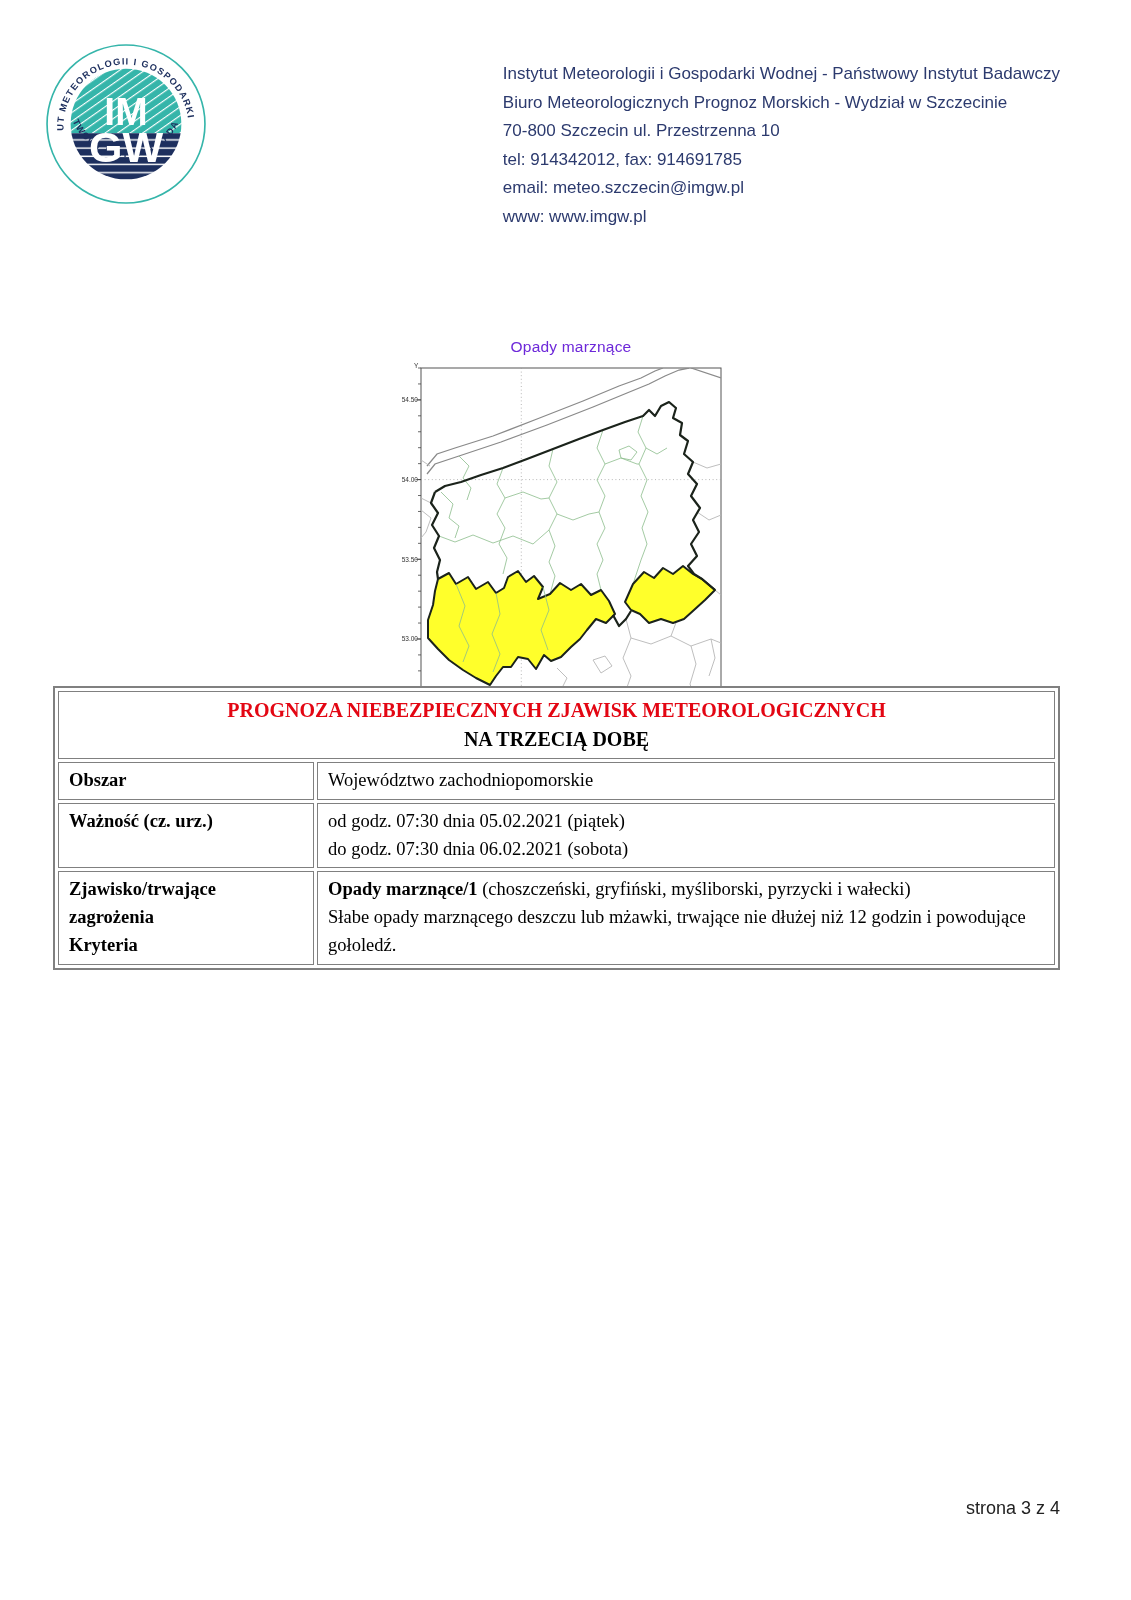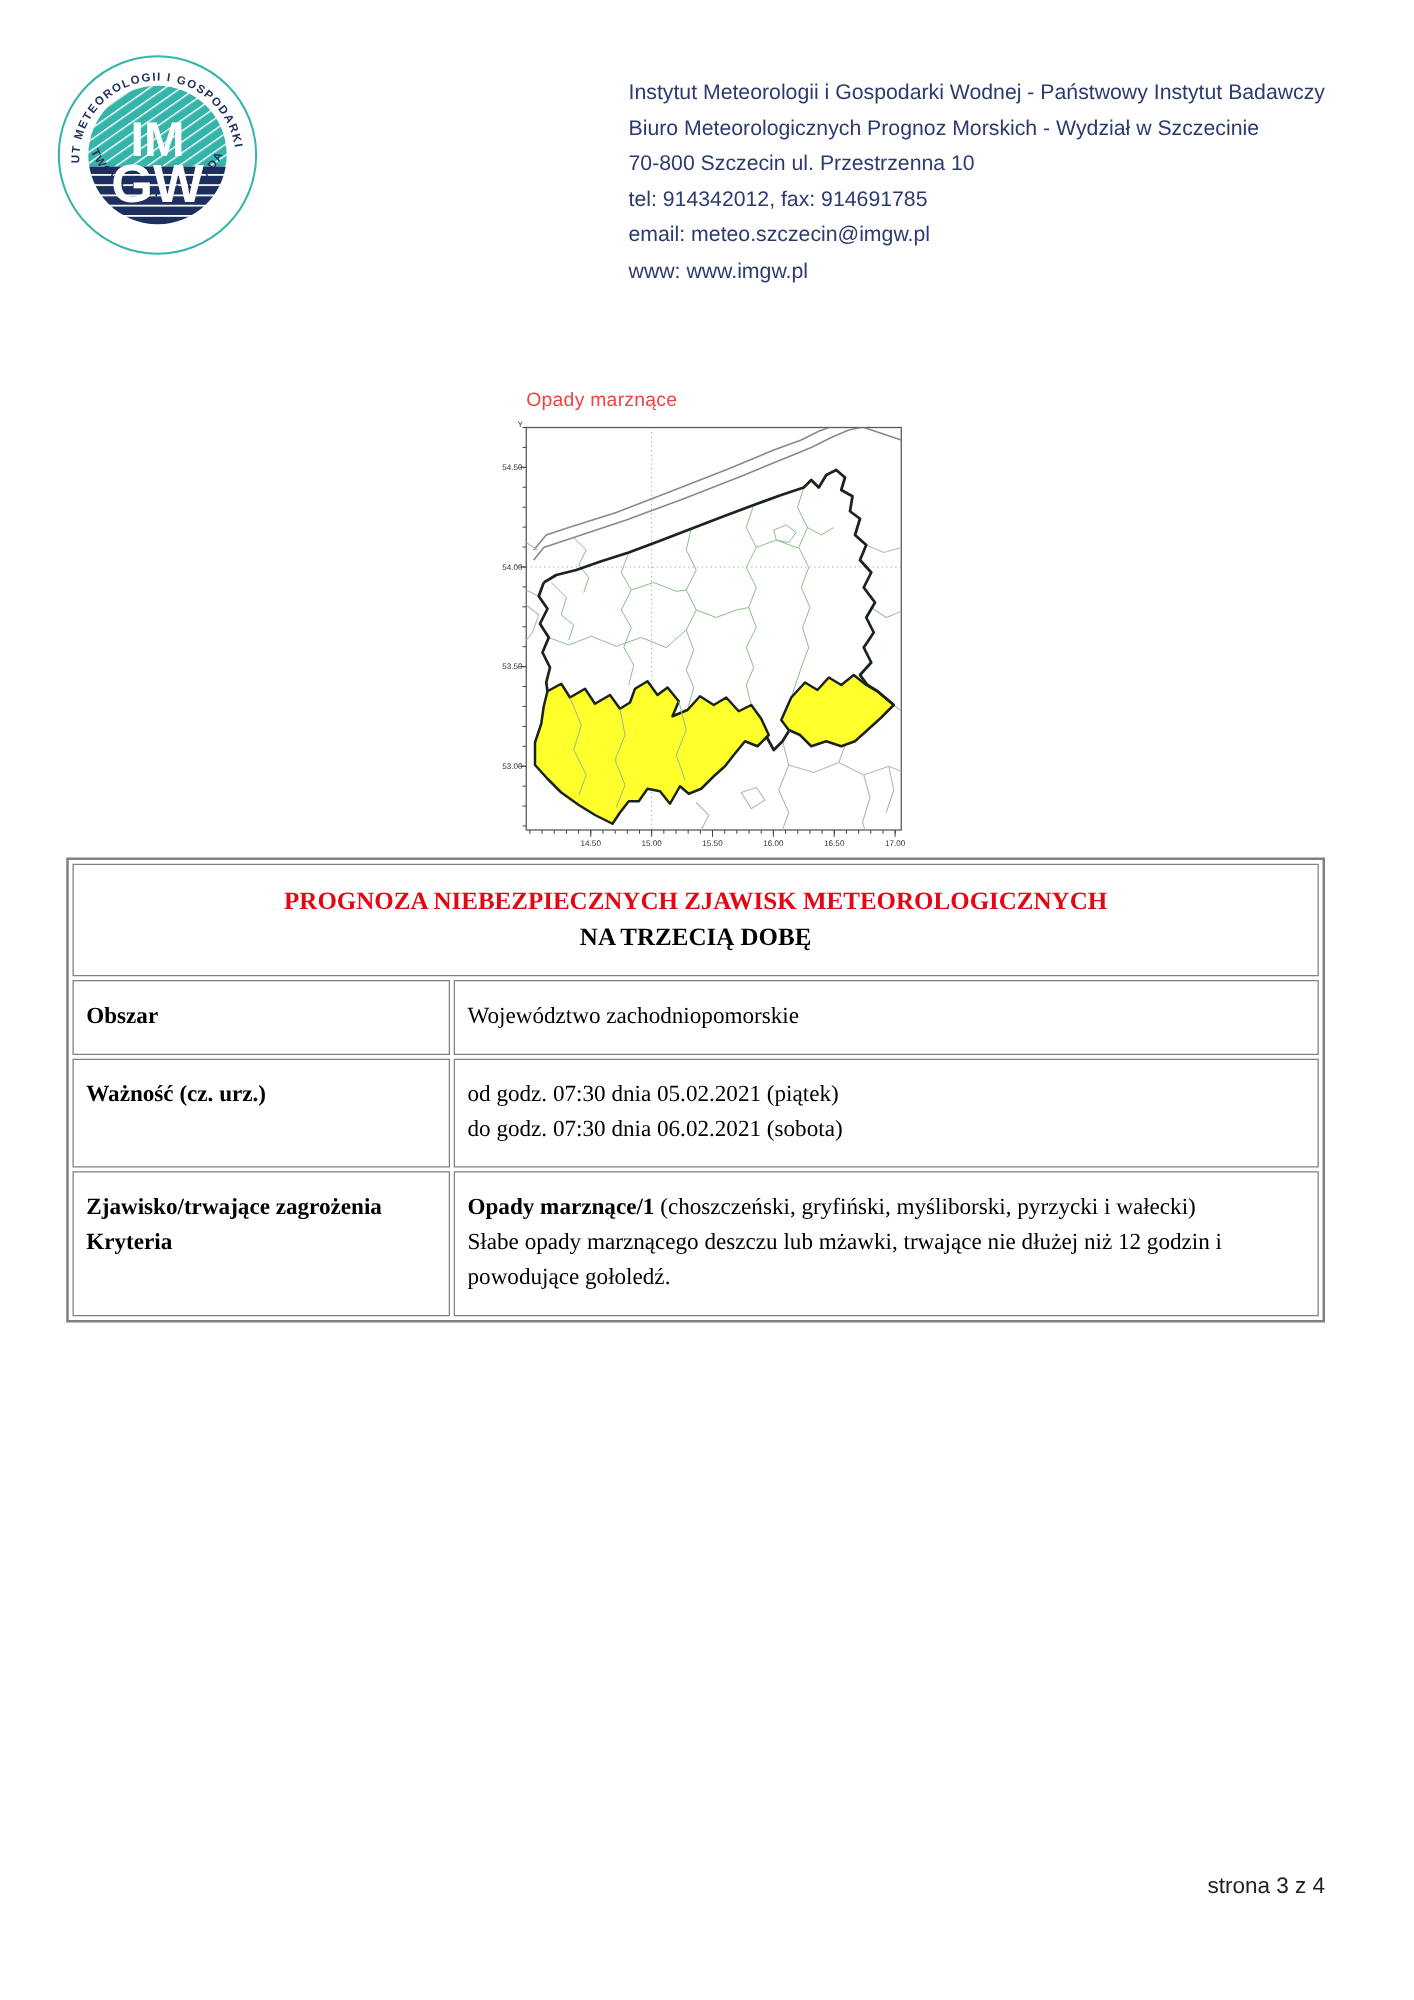--- a/index.html
+++ b/index.html
@@ -14,38 +14,38 @@
   .logo-wrap { position:absolute; left:45px; top:43px; width:162px; height:162px; }
   .header-text {
     position:absolute; top:60px; right:71px; text-align:left;
     color:#2c3a6e; font-size:17px; line-height:28.5px;
   }
   .header-text .hl-bold { font-weight:normal; }
 
   
   .map-block { position:absolute; left:397px; top:312px; width:345px; }
   .map-title {
-    margin-left:24px; width:300px; 
-    font-size:15.5px; color:#ef4444; padding-bottom:6px; letter-spacing:.2px;
+    margin-left:24px; width:300px; text-align:center;
+    font-size:15.5px; color:#6d28d9; padding-bottom:6px; letter-spacing:.2px;margin-top:26px;
   }
   .map-svg { display:block; }
   #map-ticks line { stroke:#444; stroke-width:0.8; }
   .axis-text { font-family:"Liberation Sans",sans-serif; font-size:6.5px; fill:#333; }
 
   
   .forecast-table {
     position:absolute; left:53px; top:686px; width:1007px;
     border:2px solid #808080; border-collapse:separate; border-spacing:3px;
     background:#fff; font-family:"Liberation Serif", serif;
     font-size:18.5px; color:#000;
   }
   .forecast-table td {
-    border:1px solid #808080; padding:15px 10px; vertical-align:top; line-height:1.5;
-  }
-  .col-label { width:302px; font-weight:bold; }
+    border:1px solid #808080; padding:4px 10px; vertical-align:top; line-height:1.5;
+  }
+  .col-label { width:256px; font-weight:bold; }
   .title-cell { text-align:center; padding:7px 10px 9px 10px; }
   .title-red { color:#e30613; font-weight:bold; font-size:20px; line-height:1.45; }
   .title-black { color:#000; font-weight:bold; font-size:20px; line-height:1.45; }
   .bold { font-weight:bold; }
   .italic { }
 
   
   .page-footer {
     position:absolute; top:1498px; right:71px;
     font-size:18px; color:#222;

